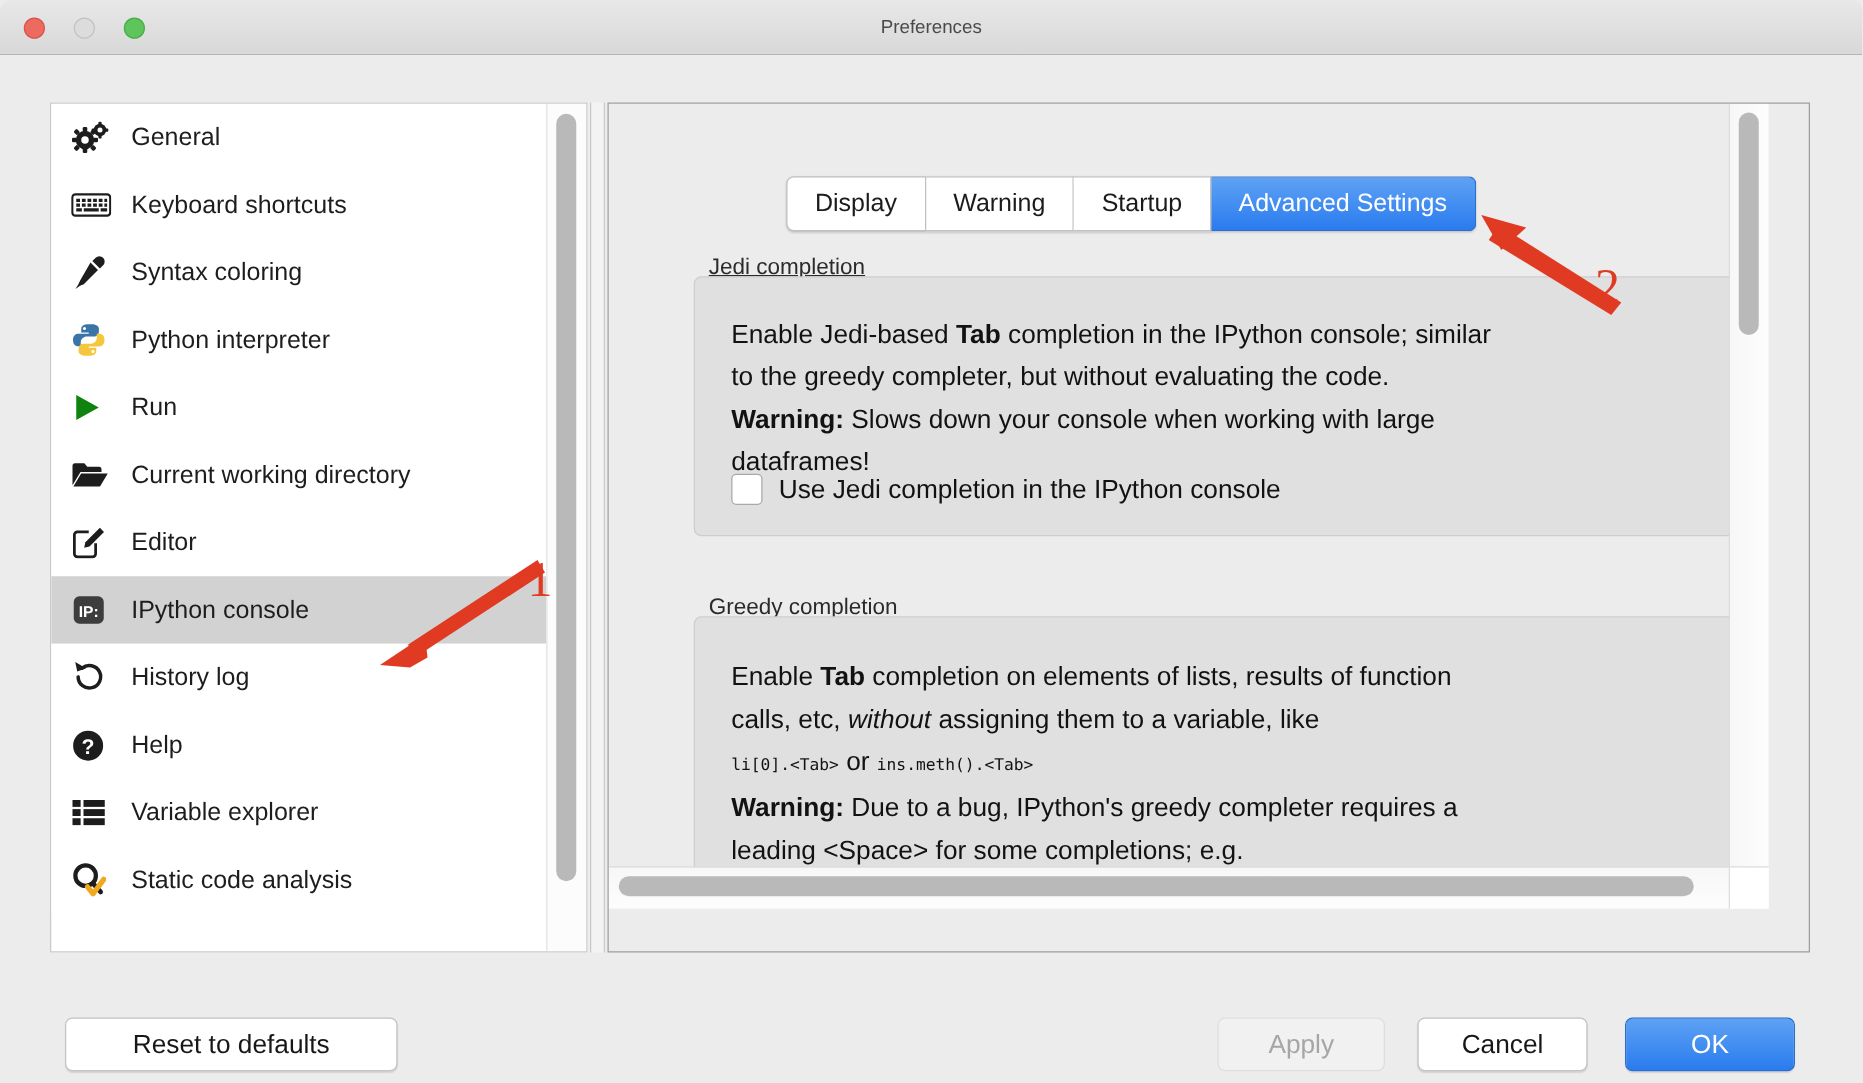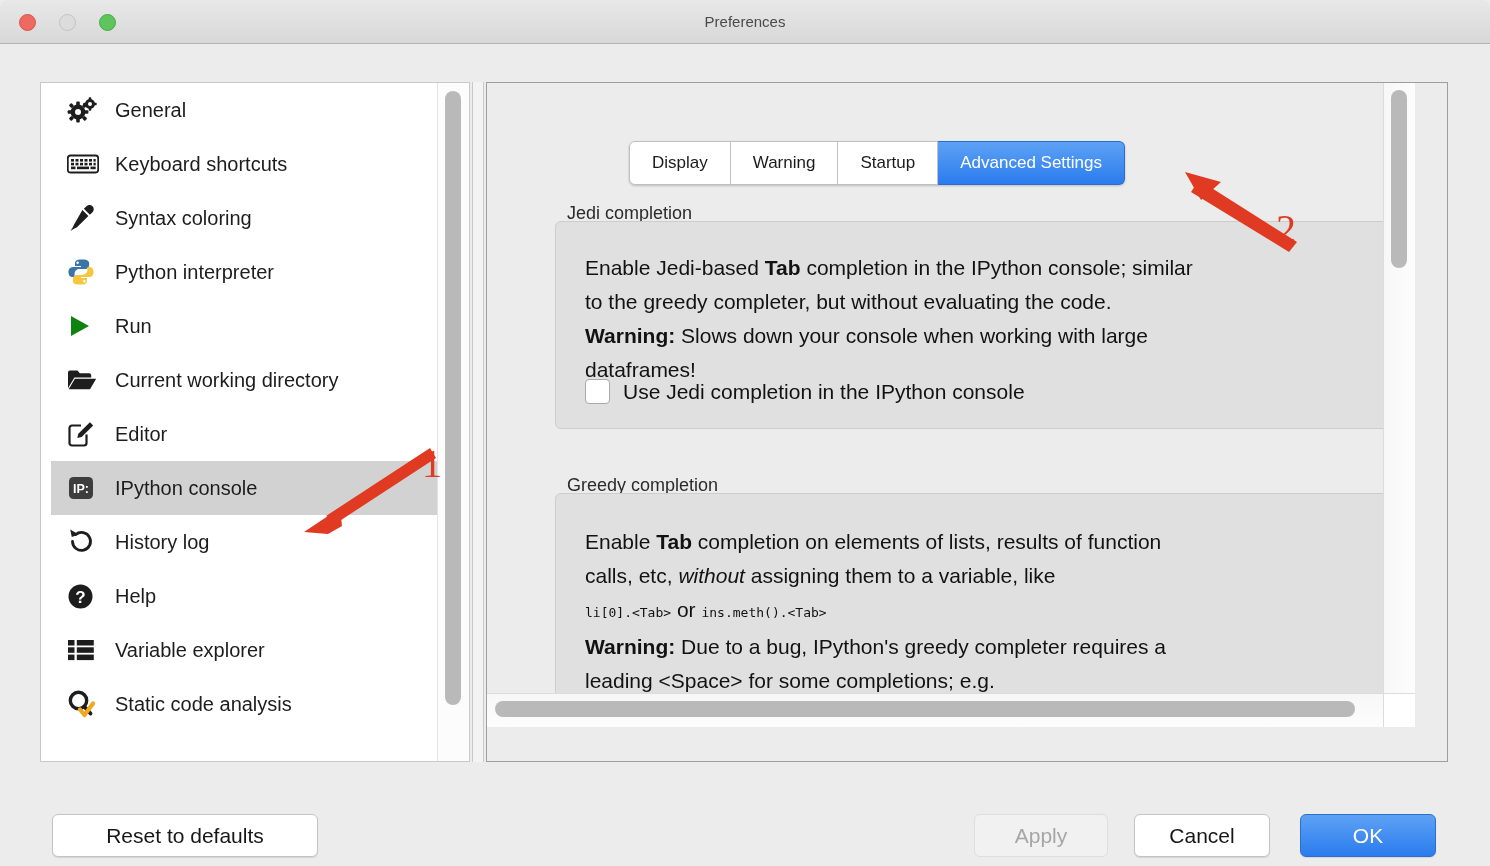--- a/index.html
+++ b/index.html
@@ -54,21 +54,21 @@
   
   #sidebar-frame {
     position: absolute; left: 40px; top: 38px;
     width: 430px; height: 680px;
     background: #ffffff;
     border: 1px solid #c9c9c9;
     overflow: hidden;
   }
   #sidebar-list {
     position: absolute; left: 0; top: 0;
-    width: 396px; height: 680px; padding-left: 10px;
+    width: 396px; height: 680px;
   }
   .nav-item {
     position: relative;
     height: 54px;
     display: flex;
     align-items: center;
     padding-left: 16px;
     font-size: 20px;
     color: #1d1d1d;
     background: #ffffff;
@@ -125,21 +125,21 @@
     position: absolute; left: 142px; top: 58px;
     height: 44px;
     display: flex;
     align-items: stretch;
     filter: drop-shadow(0 1px 1px rgba(0,0,0,0.20));
   }
   .tab {
     background: #ffffff;
     border: 1px solid #c0c0c0;
     border-left-width: 0;
-    font-size: 17px;
+    font-size: 20px;
     color: #1b1b1b;
     display: flex; align-items: center; justify-content: center;
     padding: 0 22px;
     white-space: nowrap;
   }
   .tab:first-child {
     border-left-width: 1px;
     border-radius: 6px 0 0 6px;
   }
   .tab:last-child { border-radius: 0 6px 6px 0; }
@@ -445,21 +445,21 @@
     <div id="right-frame">
       <div id="right-inner">
 
         <div id="tabbar">
           <div class="tab">Display</div>
           <div class="tab">Warning</div>
           <div class="tab">Startup</div>
           <div class="tab active">Advanced Settings</div>
         </div>
 
-        <div class="group-title" style="left:80px; top:120px;">Jedi completion</div>
+        <div class="group-title" style="left:80px; top:120px;text-decoration:underline;">Jedi completion</div>
         <div class="group-box" style="left:68px; top:138px; width:844px; height:208px;"></div>
 
         <div class="desc" style="left:98px; top:168px; width:810px;">
           <span>Enable Jedi-based </span><b>Tab</b><span> completion in the IPython console; similar</span><br>
           <span>to the greedy completer, but without evaluating the code.</span><br>
           <b>Warning:</b><span> Slows down your console when working with large</span><br>
           <span>dataframes!</span>
         </div>
 
         <div class="checkrow" style="left:98px; top:296px;">

